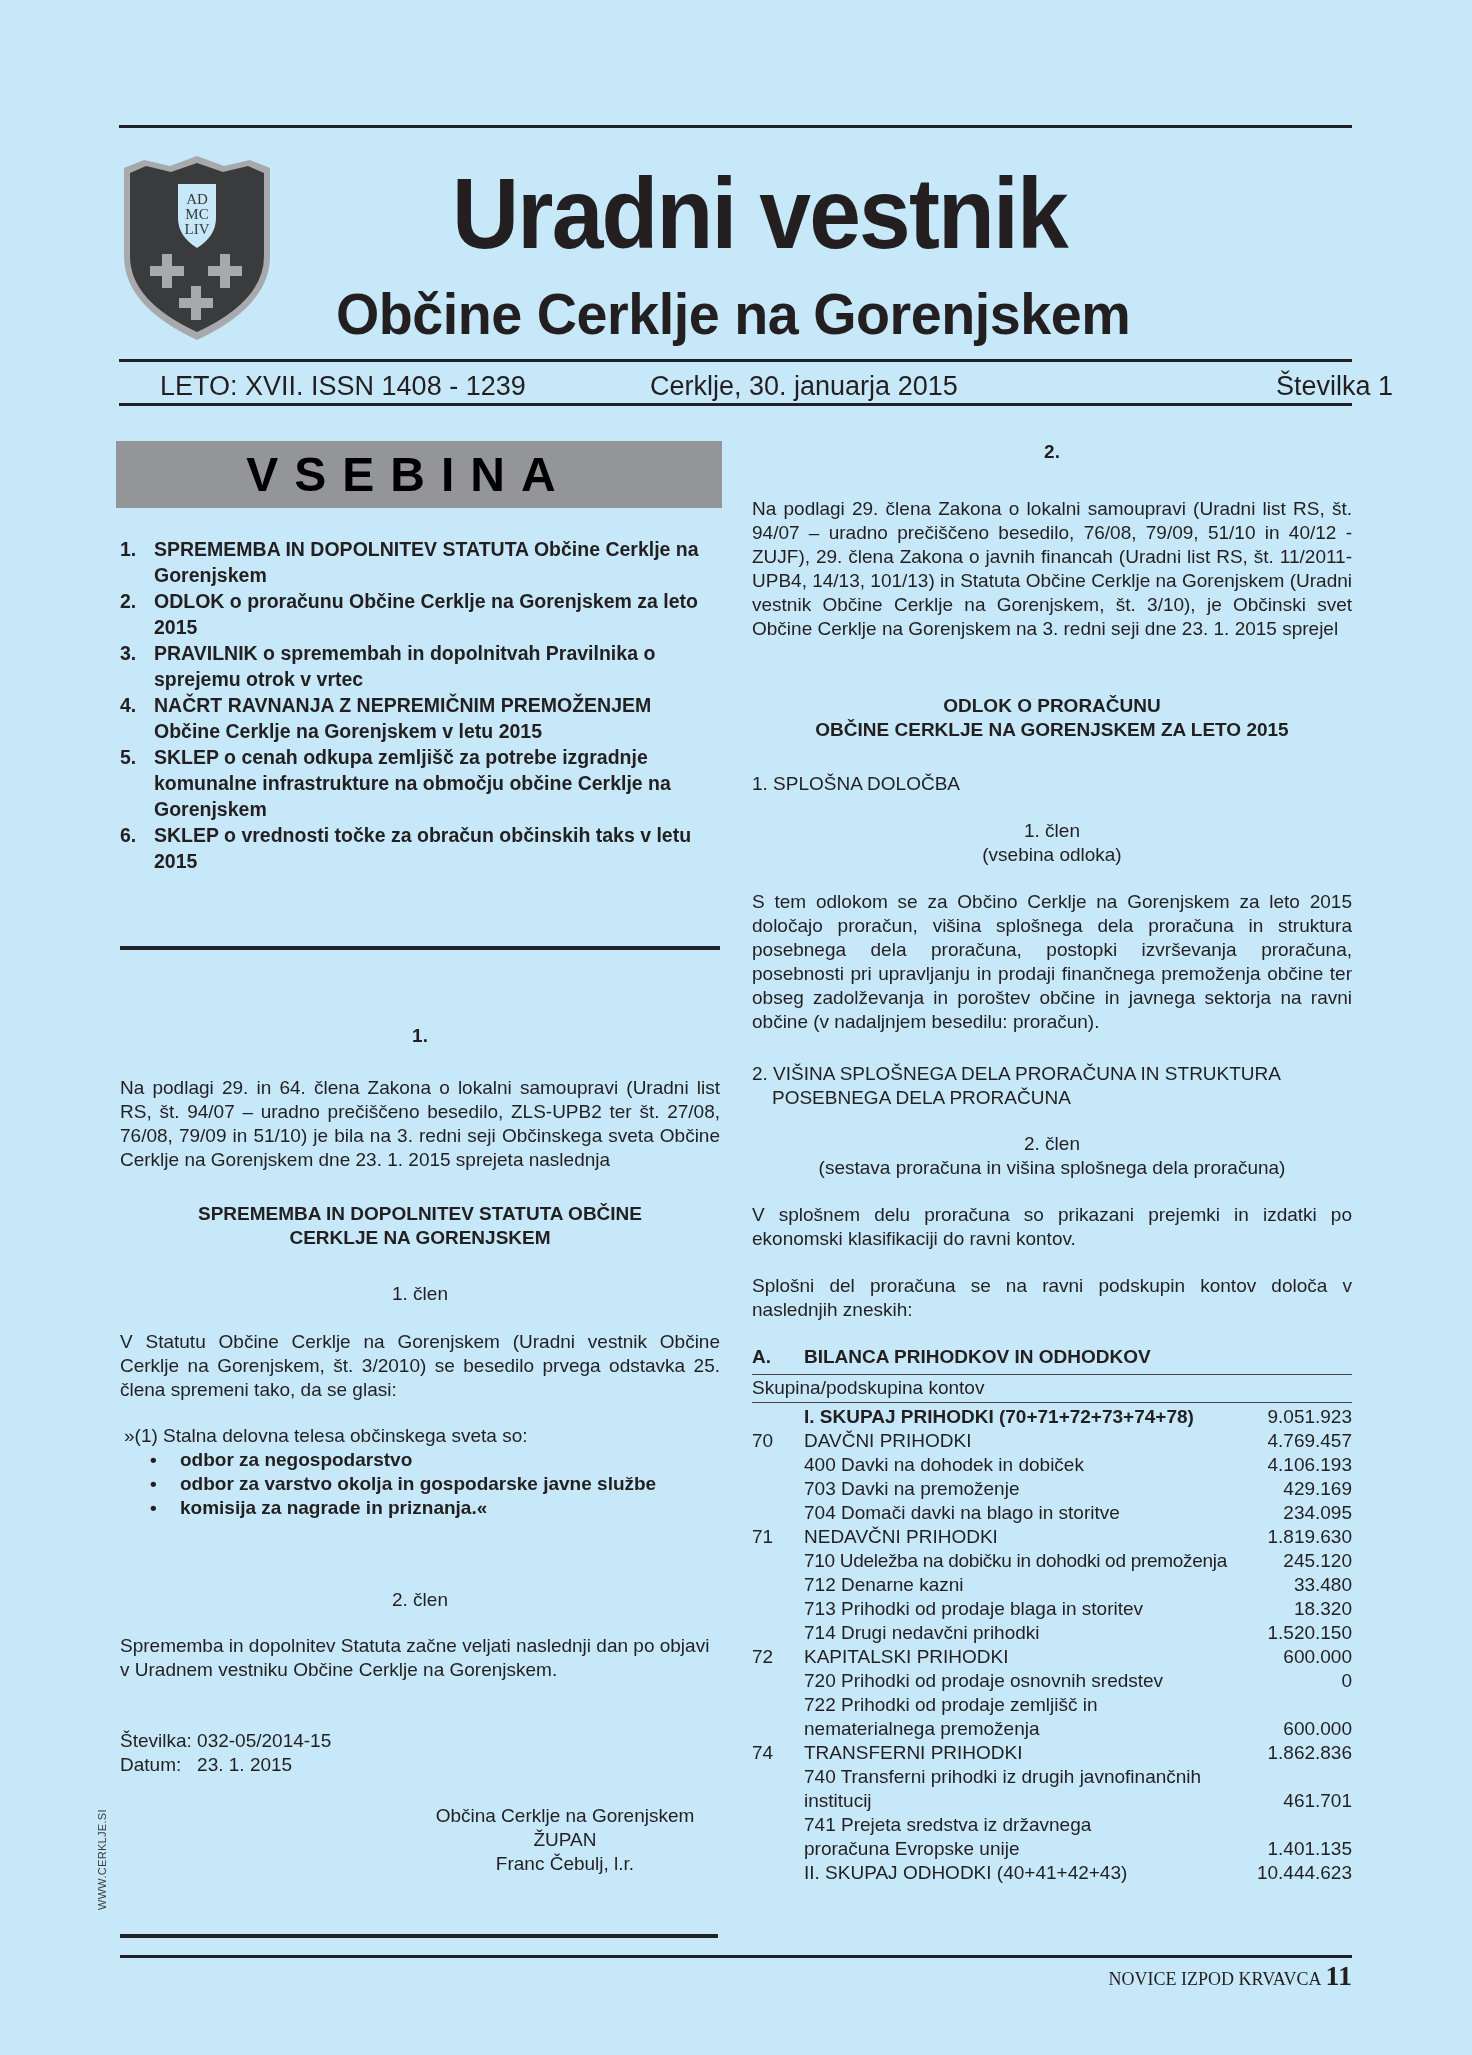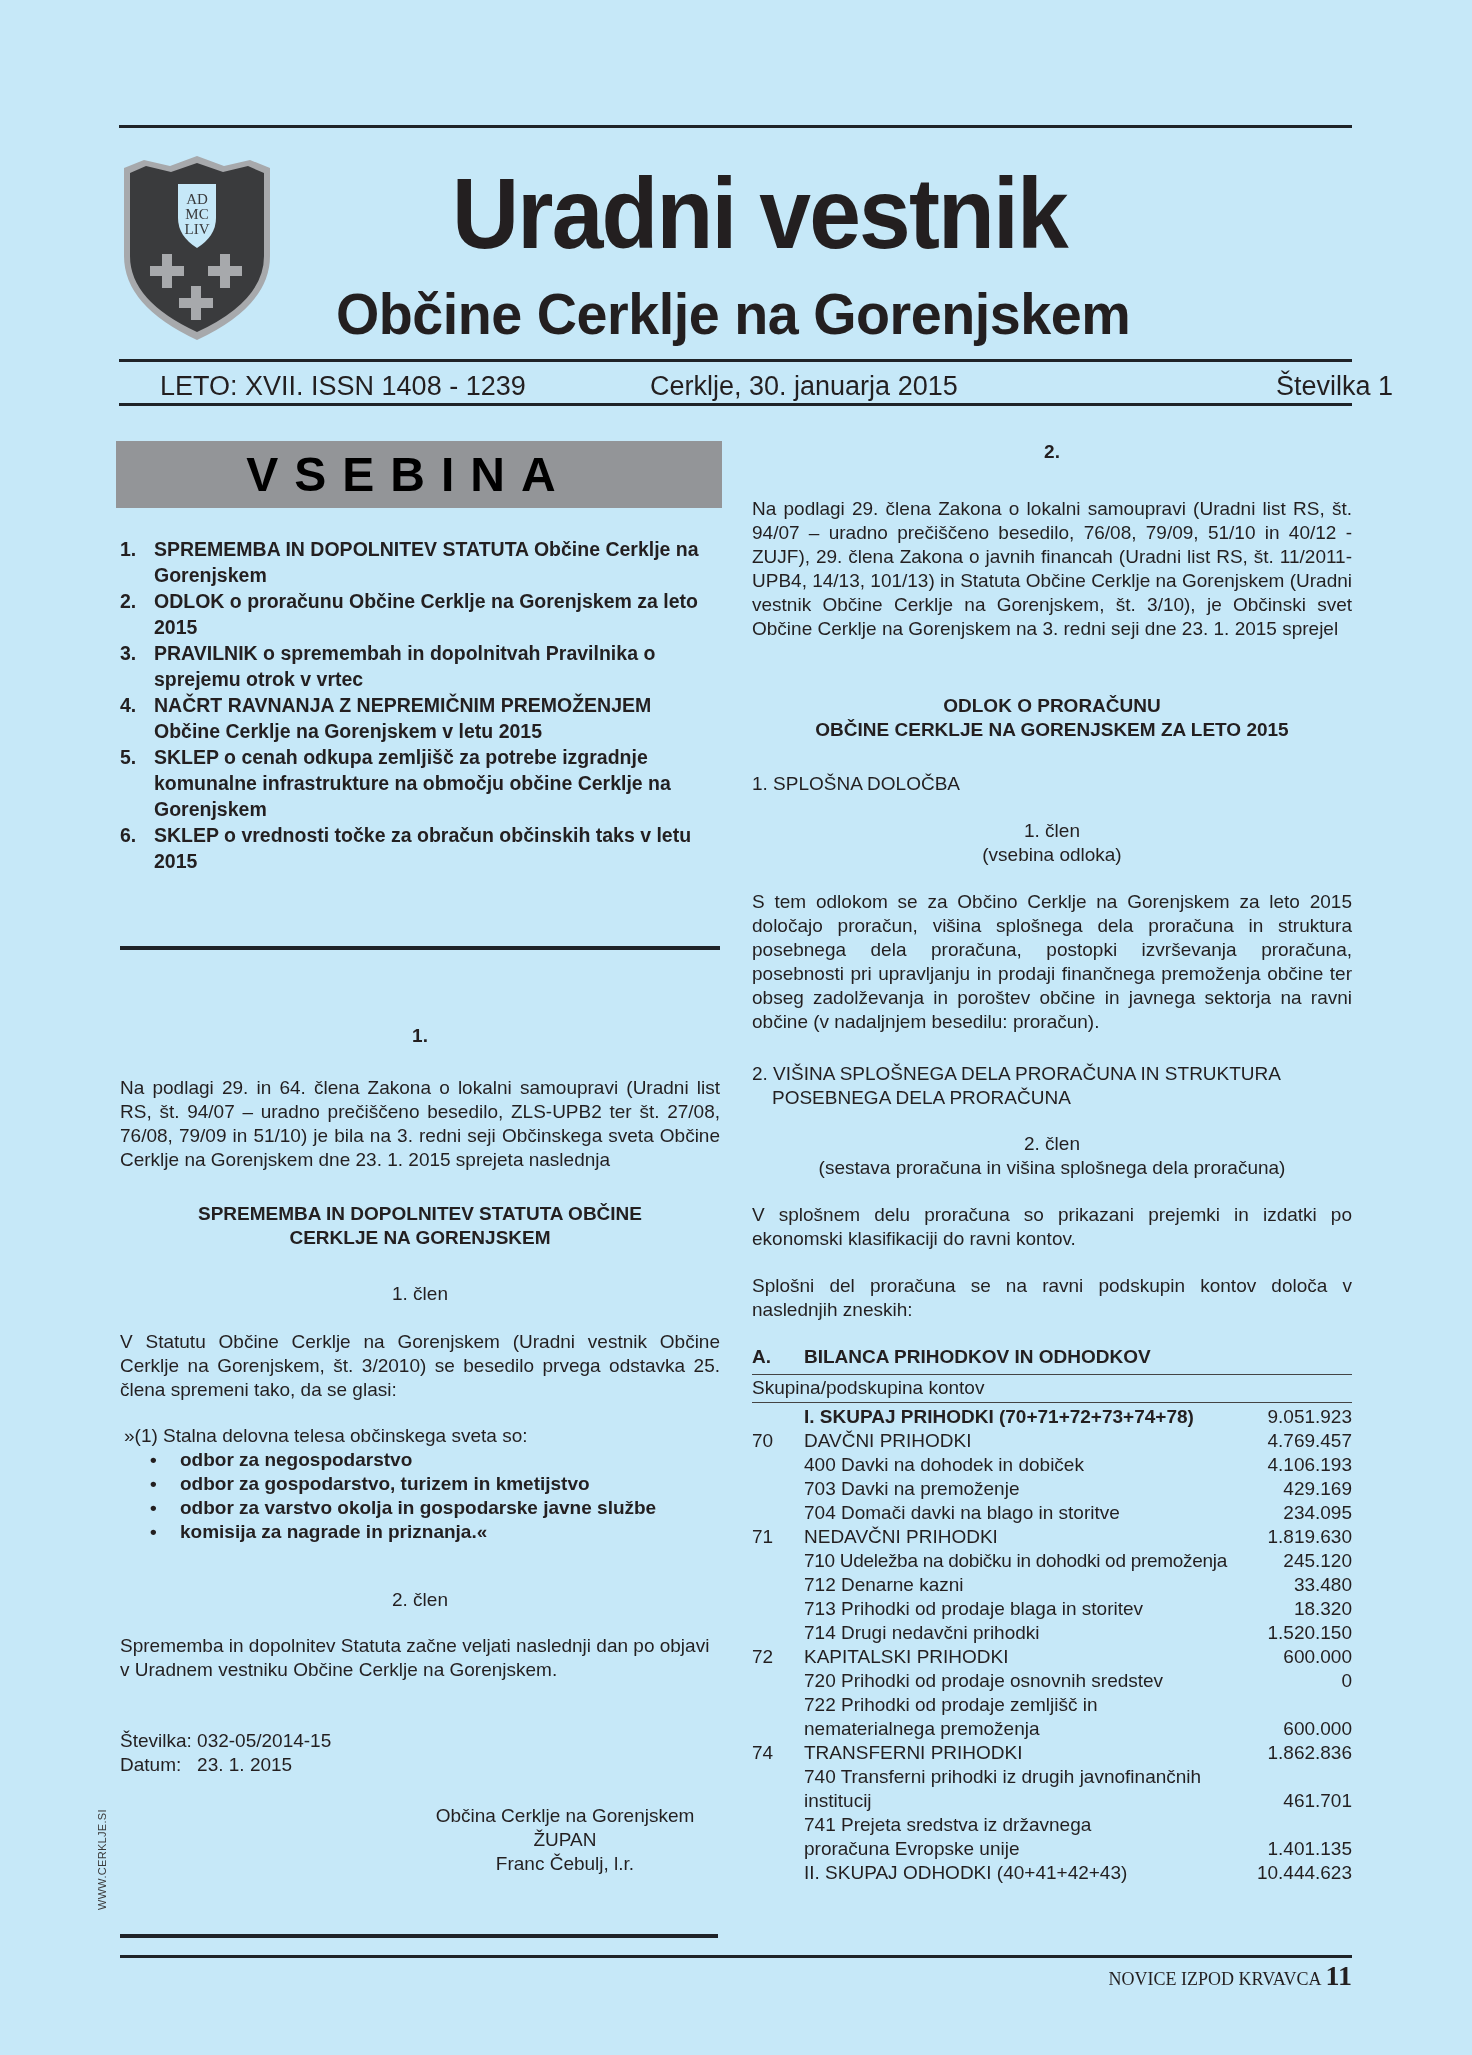--- a/index.html
+++ b/index.html
@@ -133,21 +133,20 @@
 <div class="col left center bold" style="top:1202px;">
   <div>SPREMEMBA IN DOPOLNITEV STATUTA OBČINE</div>
   <div>CERKLJE NA GORENJSKEM</div>
 </div>
 <div class="col left center" style="top:1282px;">1. člen</div>
 <div class="col left justify" style="top:1330px;">V Statutu Občine Cerklje na Gorenjskem (Uradni vestnik Občine Cerklje na Gorenjskem, št. 3/2010) se besedilo prvega odstavka 25. člena spremeni tako, da se glasi:</div>
 <div class="col left" style="top:1424px;">
   <div style="padding-left:4px;">»(1) Stalna delovna telesa občinskega sveta so:</div>
   <ul class="bullets">
     <li>odbor za negospodarstvo</li>
-    <li>odbor za gospodarstvo, turizem in kmetijstvo</li>
     <li>odbor za varstvo okolja in gospodarske javne službe</li>
     <li>komisija za nagrade in priznanja.«</li>
   </ul>
 </div>
 <div class="col left center" style="top:1588px;">2. člen</div>
 <div class="col left" style="top:1634px;">Sprememba in dopolnitev Statuta začne veljati naslednji dan po objavi v Uradnem vestniku Občine Cerklje na Gorenjskem.</div>
 <div class="col left" style="top:1729px;">
   <div style="white-space:pre;">Številka: 032-05/2014-15</div>
   <div style="white-space:pre;">Datum:   23. 1. 2015</div>
 </div>

